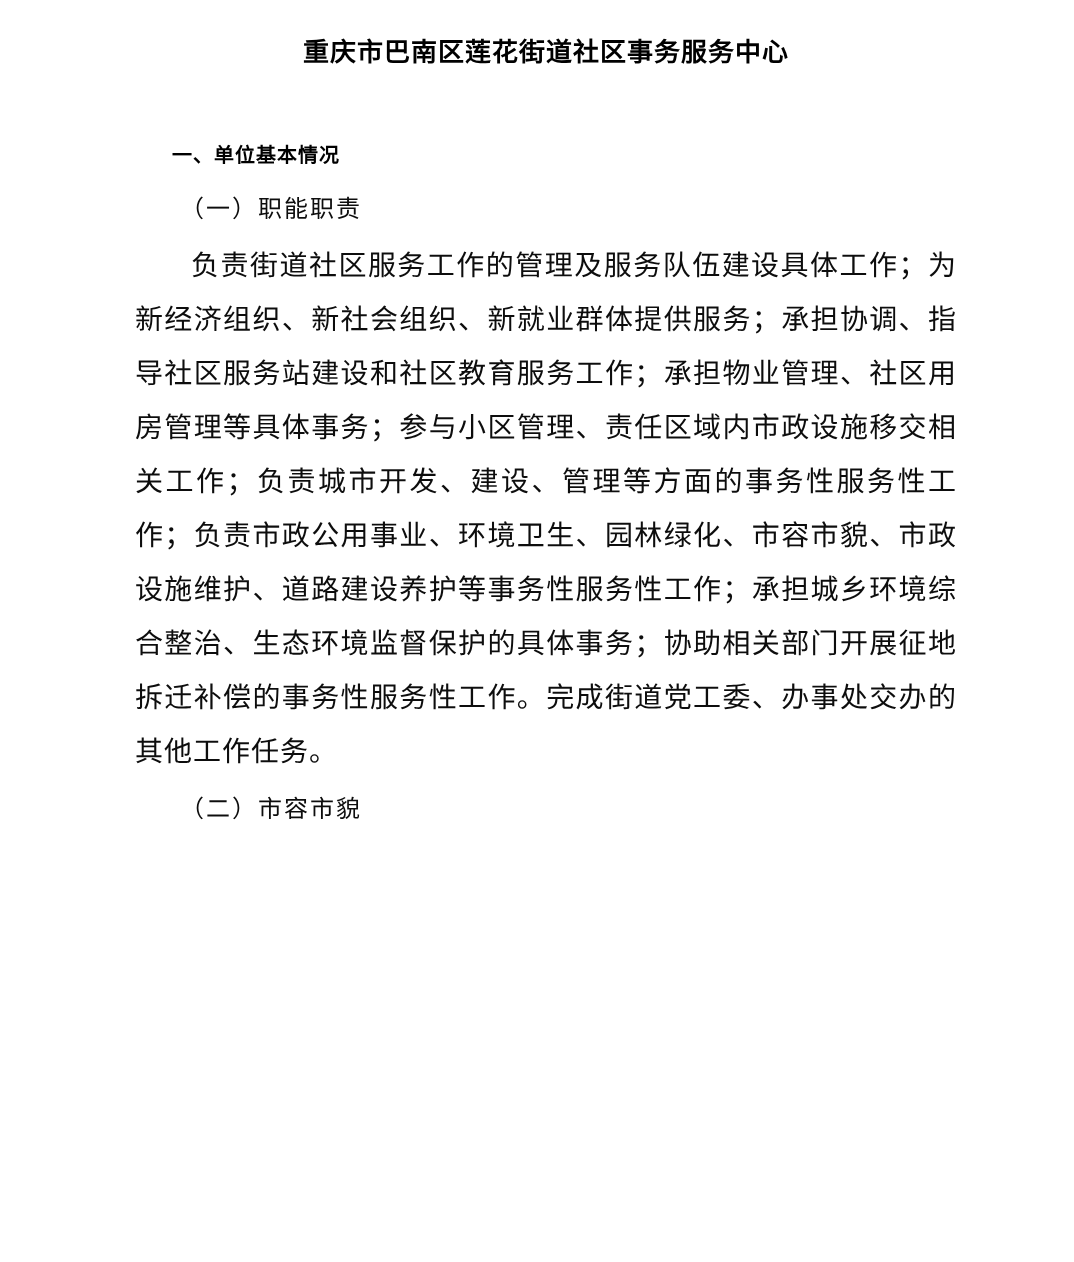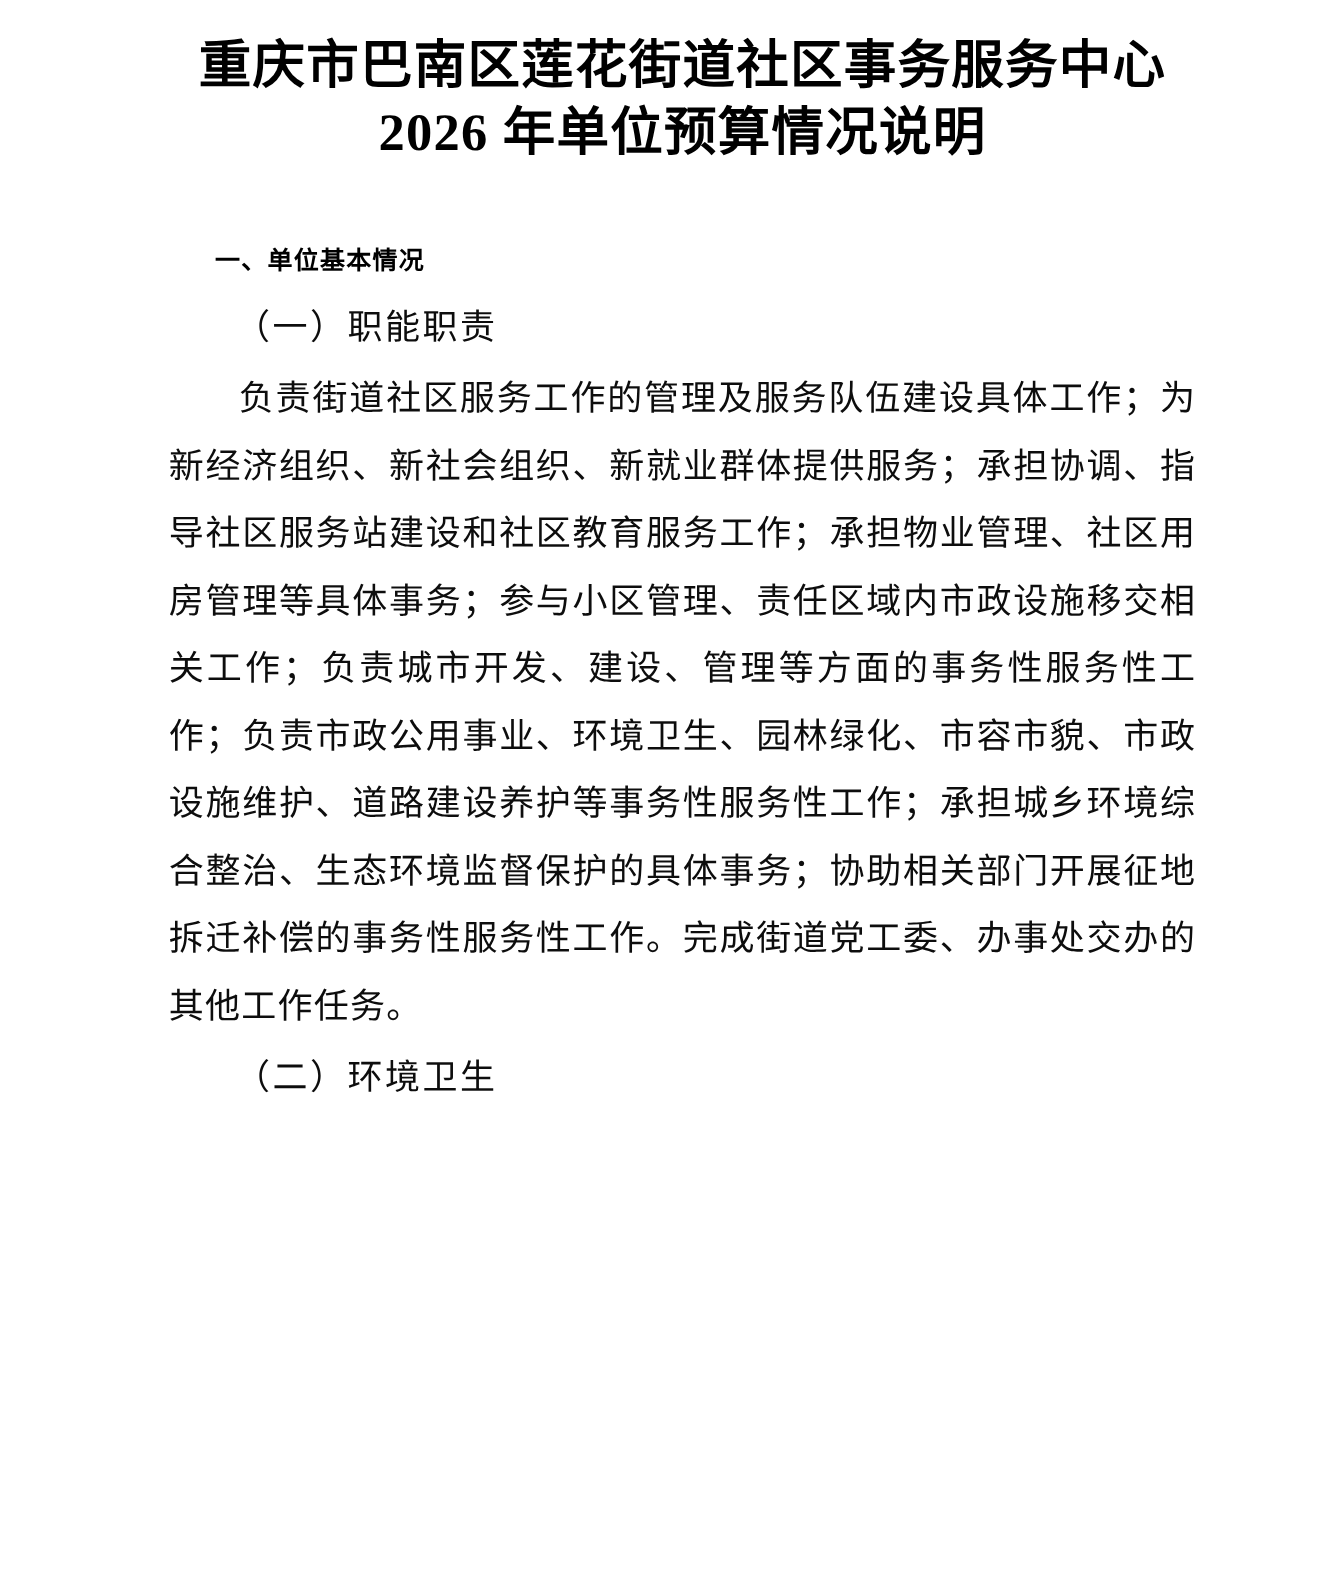--- a/index.html
+++ b/index.html
@@ -17,21 +17,21 @@
   .page {
     position: relative;
     box-sizing: border-box;
     width: 1074px;
     height: 1262px;
     padding: 26px 114px 0 132px;
     background: #ffffff;
   }
   .doc-title {
     margin: 0;
-    font-size: 42px;
+    font-size: 26px;
     font-weight: 700;
     line-height: 54px;
     text-align: center;
     letter-spacing: 1px;
     color: #000000;
   }
   .doc-title .title-line {
     display: block;
     white-space: nowrap;
   }
@@ -46,49 +46,48 @@
     font-family: "Liberation Sans", "DejaVu Sans", sans-serif;
     font-size: 20px;
     font-weight: 700;
     line-height: 54px;
     text-indent: 2em;
     color: #000000;
     letter-spacing: 1px;
   }
   .subsection-heading {
     margin: 0;
-    font-size: 28px;
+    font-size: 24px;
     font-weight: 400;
     line-height: 54px;
     text-indent: 2em;
     letter-spacing: 2px;
   }
   .para {
     margin: 3px;
     text-indent: 2em;
     text-align: justify;
     text-justify: inter-character;
     line-height: 54px;
     letter-spacing: 1px;
   }
 </style>
 </head>
 <body>
 
 <div class="page">
   <h1 class="doc-title">
     <span class="title-line">重庆市巴南区莲花街道社区事务服务中心</span>
-    <span class="title-line">2026 年单位预算情况说明</span>
   </h1>
 
   <div class="doc-body">
     <h2 class="section-heading">一、单位基本情况</h2>
 
     <h3 class="subsection-heading">（一）职能职责</h3>
 
     <p class="para">负责街道社区服务工作的管理及服务队伍建设具体工作；为新经济组织、新社会组织、新就业群体提供服务；承担协调、指导社区服务站建设和社区教育服务工作；承担物业管理、社区用房管理等具体事务；参与小区管理、责任区域内市政设施移交相关工作；负责城市开发、建设、管理等方面的事务性服务性工作；负责市政公用事业、环境卫生、园林绿化、市容市貌、市政设施维护、道路建设养护等事务性服务性工作；承担城乡环境综合整治、生态环境监督保护的具体事务；协助相关部门开展征地拆迁补偿的事务性服务性工作。完成街道党工委、办事处交办的其他工作任务。</p>
 
-    <h3 class="subsection-heading">（二）环境卫生</h3>
+    <h3 class="subsection-heading">（二）市容市貌</h3>
 
 
 
   </div>
 </div>
 
 </body></html>

